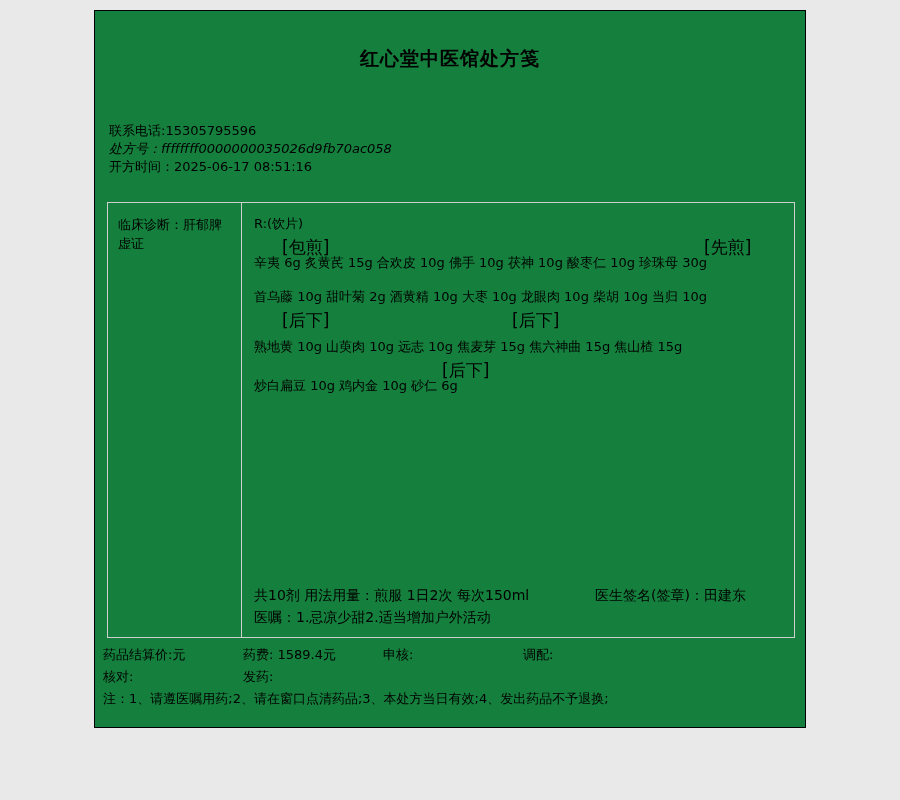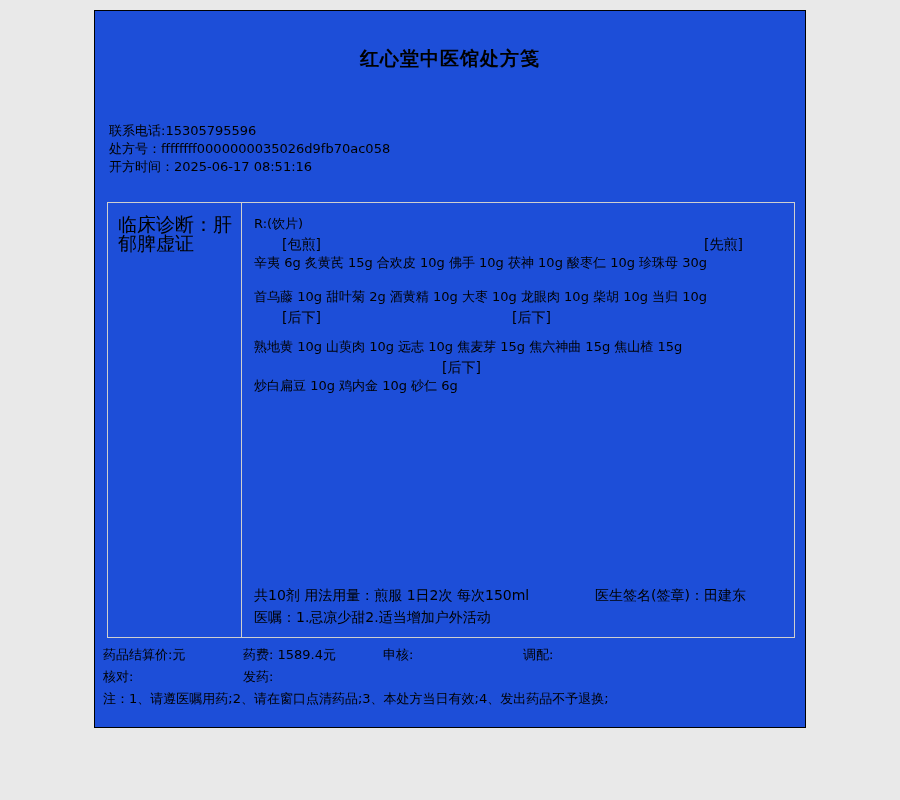--- a/index.html
+++ b/index.html
@@ -9,21 +9,21 @@
     width: 900px;
     height: 800px;
     font-family: "DejaVu Sans", "Liberation Sans", sans-serif;
   }
   #prescription-sheet {
     position: absolute;
     left: 94px;
     top: 10px;
     width: 712px;
     height: 718px;
-    background: #1d4ed8;
+    background: #15803d;
     border: 1px solid #000000;
     box-sizing: border-box;
   }
   .title {
     text-align: center;
     font-size: 19px;
     font-weight: bold;
     letter-spacing: 1px;
     margin-top: 35px;
     color: #000;
@@ -45,53 +45,53 @@
   .header-row-1 .f-dept { width: 120px; }
   .header-row-1 .f-process { }
   .header-row-2 {
     display: flex;
     align-items: baseline;
     white-space: nowrap;
     margin-top: 12px;
     flex-direction: column;
   }
   .header-row-2 .f-phone { width: 180px; }
-  .header-row-2 .f-rxno { width: 300px; }
+  .header-row-2 .f-rxno { width: 300px; font-style: italic; }
   .header-row-2 .f-time { }
 
   .body-box {
     margin: 26px 10px 0 12px;
     border: 1px solid #cfcfcf;
     height: 436px;
     display: flex;
     box-sizing: border-box;
     position: relative;
   }
   .diag-col {
     width: 134px;
     border-right: 1px solid #cfcfcf;
     padding: 12px 8px 0 10px;
-    font-size: 19px;
+    font-size: 13px;
     line-height: 19px;
     box-sizing: border-box;
     color: #000;
   }
   .rx-col {
     flex: 1;
     padding: 12px 10px 0 12px;
     font-size: 13px;
     position: relative;
     box-sizing: border-box;
     color: #000;
   }
   .rx-head { margin-bottom: 3px; }
   .tag-line {
     height: 16px;
     position: relative;
-    font-size: 14px;
+    font-size: 17px;
   }
   .tag {
     position: absolute;
     white-space: nowrap;
   }
   .drug-line {
     line-height: 21px;
     white-space: nowrap;
     margin-bottom: 2px;
   }

